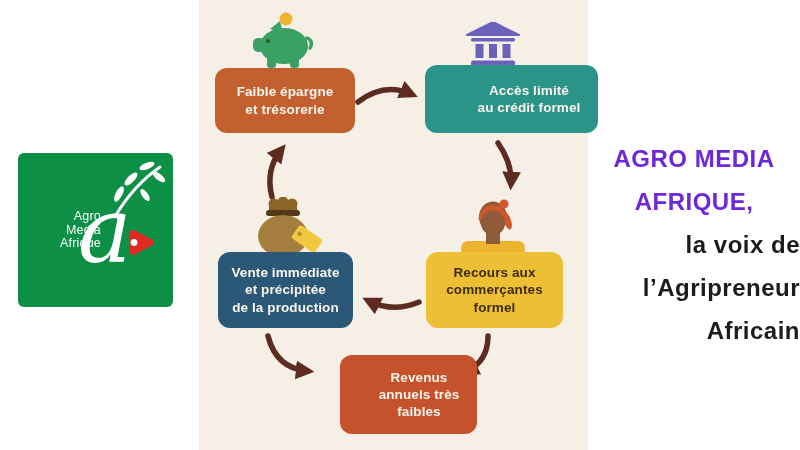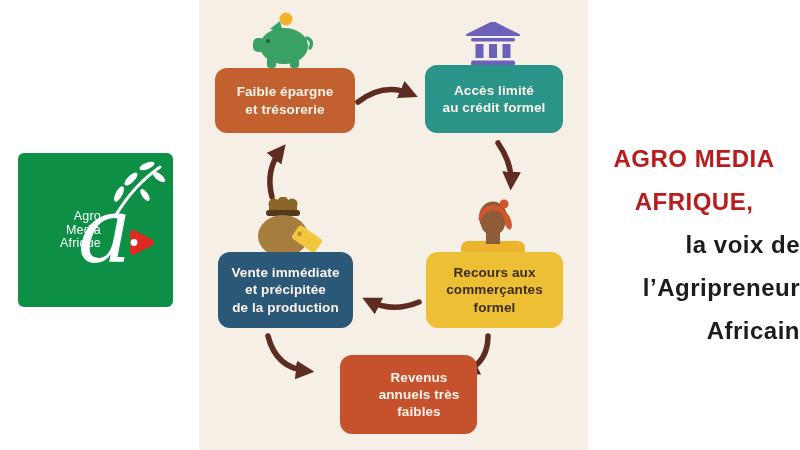--- a/index.html
+++ b/index.html
@@ -16,41 +16,41 @@
   .icon-bank   { left:267px; top:22px;  width:54px; height:44px; }
   .icon-bag    { left:50px;  top:197px; width:85px; height:60px; }
   .icon-woman  { left:262px; top:196px; width:64px; height:60px; }
   .node {
     position:absolute; z-index:3; border-radius:12px;
     display:flex; align-items:center; justify-content:center;
     text-align:center; font-weight:bold; font-size:13.5px; line-height:1.28;
     color:#faf4ec; white-space:pre-line; letter-spacing:0.1px;
   }
   .node-savings { left:16px;  top:68px;  width:140px; height:65px; background:#c2612f; }
-  .node-credit  { left:226px; top:65px;  width:138px; height:68px; background:#2a9489; }
+  .node-credit  { left:226px; top:65px;  width:138px; height:68px; background:#2a9489;padding-left:35px; }
   .node-sale    { left:19px;  top:252px; width:135px; height:76px; background:#2c5878; }
   .node-traders { left:227px; top:252px; width:137px; height:76px; background:#edbf35; color:#3f2c15; }
   .node-income  { left:141px; top:355px; width:116px; height:79px; background:#c5512d;padding-left:21px; }
   
   .logo {
     position:absolute; left:18px; top:153px; width:155px; height:154px;
     background:#0e8f46; border-radius:6px;
   }
   .logo-lines {
     position:absolute; left:0; top:57px; width:63px; text-align:right;
     color:#ffffff; font-size:12.5px; line-height:13.5px; letter-spacing:0.2px;margin-left:20px;
   }
   .logo-mark { position:absolute; left:0; top:0; }
   
   .tagline {
     position:absolute; left:588px; top:0; width:212px; height:450px;
     box-sizing:border-box; padding-top:137px; text-align:center;
     font-weight:bold; font-size:24px; line-height:43px; letter-spacing:0.5px;
   }
-  .tagline .green { color:#b91c1c; }
+  .tagline .green { color:#6d28d9; }
   .tagline .dark  { color:#1c1c1c;text-align:right; }
 </style>
 </head>
 <body>
 
 <div class="stage">
 
   <div class="logo">
     <div class="logo-lines">
       <div>Agro</div>

